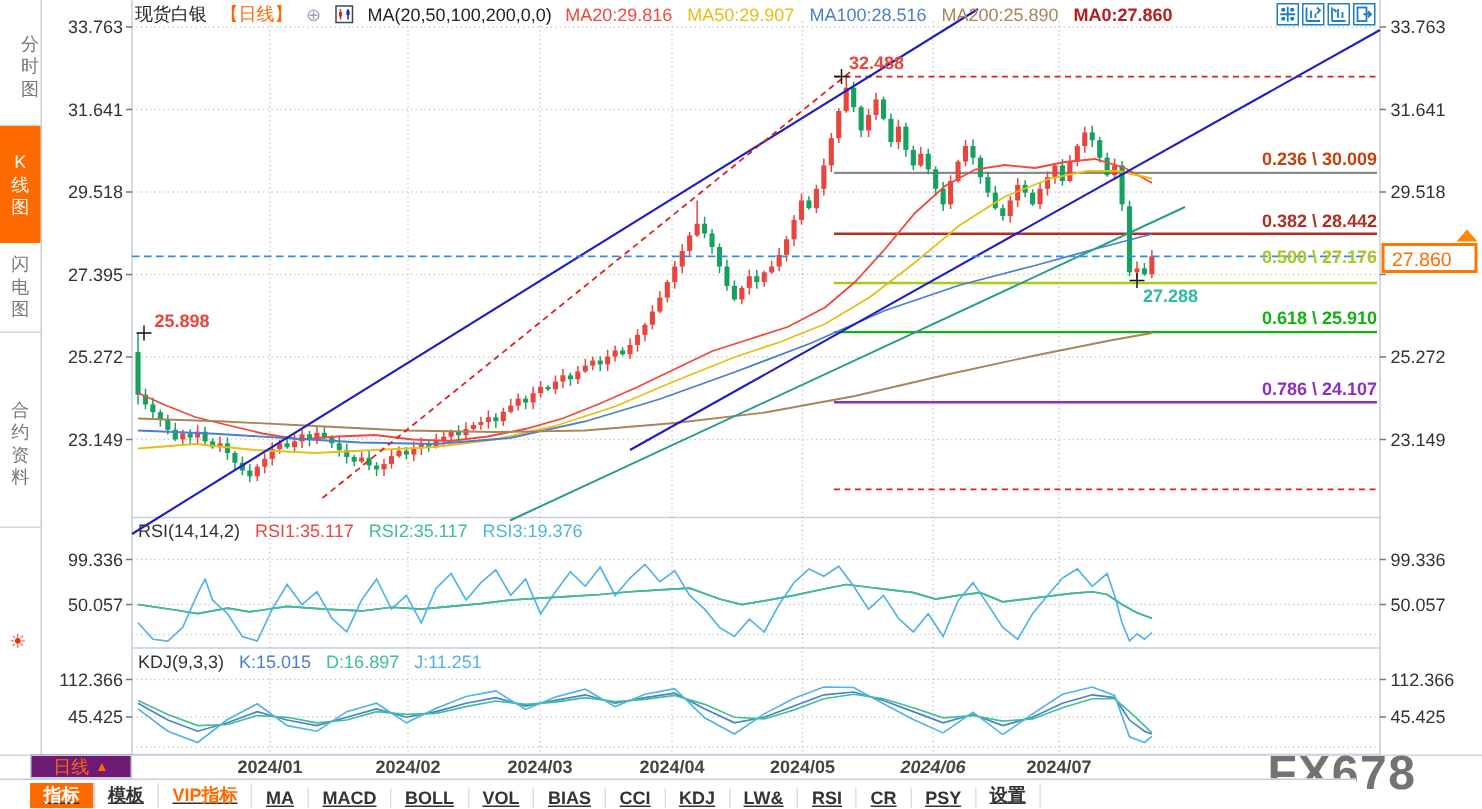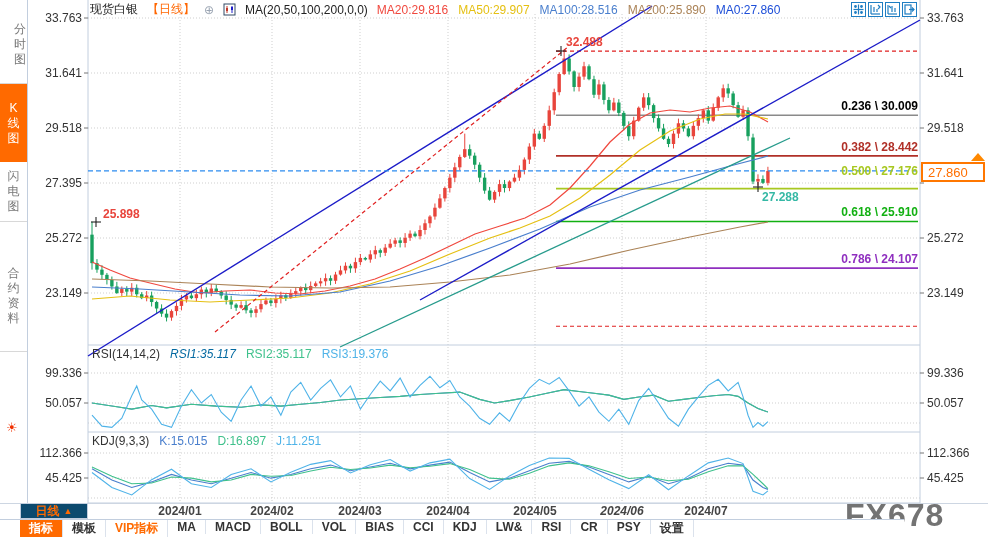--- a/index.html
+++ b/index.html
@@ -25,27 +25,27 @@
   .axis-lab{position:absolute;font-size:12px;color:#333;}
   .left-col{position:absolute;left:0;top:0;width:86px;height:518px;}
   .left-col .axis-lab{right:4px;}
   .right-col{position:absolute;left:924px;top:0;width:64px;height:518px;}
   .right-col .axis-lab{left:3px;}
   .fib-lab{position:absolute;font-weight:bold;font-size:12px;white-space:nowrap;z-index:4;}
   .anno{position:absolute;font-weight:bold;font-size:12px;white-space:nowrap;z-index:4;}
   .panel-head{position:absolute;display:flex;gap:10px;white-space:nowrap;z-index:5;}
   .month-lab{position:absolute;top:504px;transform:translateX(-50%);font-weight:bold;color:#444;z-index:3;text-align:right;}
   .watermark{position:absolute;left:845px;top:497px;font-size:32px;font-weight:bold;color:#737373;letter-spacing:1px;z-index:2;}
-  .period-box{position:absolute;left:20px;top:503px;width:68px;height:16px;border:1px solid #c2cede;background:#0c4a6e;display:flex;align-items:center;justify-content:center;gap:4px;color:#ff6a00;font-weight:bold;cursor:pointer;z-index:4;}
+  .period-box{position:absolute;left:20px;top:503px;width:68px;height:16px;border:1px solid #c2cede;background:#701a75;display:flex;align-items:center;justify-content:center;gap:4px;color:#ff6a00;font-weight:normal;cursor:pointer;z-index:4;}
   .period-box .arr{font-size:9px;}
   .hline503{position:absolute;left:0;top:503px;width:988px;height:0;border-top:1px solid #cdd6e2;z-index:1;}
   .price-tag{position:absolute;left:921px;top:162px;width:64px;height:20px;border:2px solid #ff7700;background:#fff;color:#ff6f00;display:flex;align-items:center;padding-left:5px;font-size:13px;z-index:7;}
   .tag-arrow{position:absolute;left:971px;top:153px;width:0;height:0;border-left:7px solid transparent;border-right:7px solid transparent;border-bottom:8px solid #ff8800;z-index:8;}
   
-  .toolbar{position:absolute;left:0;top:519px;width:904px;height:20px;background:#fff;border-top:1px solid #c2cede;display:flex;align-items:flex-start;padding-left:20px;z-index:5;}
+  .toolbar{position:absolute;left:0;top:519px;width:904px;height:20px;background:#fff;border-top:1px solid #c2cede;display:flex;align-items:flex-end;padding-left:20px;z-index:5;text-decoration:underline;}
   .tb-btn{display:flex;align-items:center;padding:0 9px;border-right:1px solid #dbe2ec;color:#333;font-weight:bold;cursor:pointer;white-space:nowrap;}
   .tb-btn.active{background:#ff6a00;color:#fff;}
   .tb-btn.vip{color:#ff6a00;}
 </style>
 </head>
 <body>
 
 <div class="app">
 
   <div class="sidebar" id="sidebar">
@@ -451,21 +451,21 @@
         <line x1="9" y1="3" x2="9" y2="10" stroke="#1c1cc8" stroke-width="1"></line>
         <rect x="8" y="4" width="2" height="3" fill="#1c1cc8"></rect>
       </svg>
     </span>
     <span class="ma-label">MA(20,50,100,200,0,0)</span>
     <span id="legend-mas" style="display:inline-flex;gap:10px;">
         <span class="leg" style="color: rgb(240, 72, 62);">MA20:29.816</span>
         <span class="leg" style="color: rgb(229, 192, 19);">MA50:29.907</span>
         <span class="leg" style="color: rgb(74, 127, 205);">MA100:28.516</span>
         <span class="leg" style="color: rgb(171, 131, 87);">MA200:25.890</span>
-        <span class="leg" style="color: #1d4ed8;">MA0:27.860</span>
+        <span class="leg" style="color: #b91c1c; font-weight: bold;">MA0:27.860</span>
       </span>
   </div>
 
   <div class="win-icons">
     <button class="wbtn">
       <svg width="11" height="11" viewBox="0 0 11 11">
           <g stroke="#1f7ec2" stroke-width="1.2" fill="none">
             <line x1="5.5" y1="0.5" x2="5.5" y2="10.5"></line>
             <line x1="0.5" y1="5.5" x2="10.5" y2="5.5"></line>
             <circle cx="2.5" cy="2.5" r="0.8" fill="#1f7ec2"></circle>
@@ -504,21 +504,21 @@
             <line x1="5" y1="5.5" x2="10" y2="5.5"></line>
             <path d="M8 3.5 L10 5.5 L8 7.5"></path>
           </g>
         </svg>
     </button>
   </div>
 
   <div class="panel-head" style="left:92px;top:347px;">
     <span>RSI(14,14,2)</span>
     <span id="rsi-legend" style="display:inline-flex;gap:10px;">
-        <span class="leg" style="color: #0369a1; font-style: italic;">RSI1:35.117</span>
+        <span class="leg" style="color: #ef4444;">RSI1:35.117</span>
         <span class="leg" style="color: rgb(63, 193, 140);">RSI2:35.117</span>
         <span class="leg" style="color: rgb(79, 179, 232);">RSI3:19.376</span>
       </span>
   </div>
   <div class="panel-head" style="left:92px;top:434px;">
     <span>KDJ(9,3,3)</span>
     <span id="kdj-legend" style="display:inline-flex;gap:10px;text-align:right;">
         <span class="leg" style="color: rgb(74, 127, 205);">K:15.015</span>
         <span class="leg" style="color: rgb(63, 193, 140);">D:16.897</span>
         <span class="leg" style="color: rgb(79, 179, 232);">J:11.251</span>
@@ -554,21 +554,21 @@
       <button class="tb-btn" style="border-width: 0px 1px 0px 0px; border-top-style: initial; border-right-style: solid; border-bottom-style: initial; border-left-style: initial; border-top-color: initial; border-right-color: rgb(219, 226, 236); border-bottom-color: initial; border-left-color: initial; border-image: initial; background: transparent; font: bold 12px &quot;Liberation Sans&quot;, &quot;DejaVu Sans&quot;, sans-serif;">BIAS</button>
       <button class="tb-btn" style="border-width: 0px 1px 0px 0px; border-top-style: initial; border-right-style: solid; border-bottom-style: initial; border-left-style: initial; border-top-color: initial; border-right-color: rgb(219, 226, 236); border-bottom-color: initial; border-left-color: initial; border-image: initial; background: transparent; font: bold 12px &quot;Liberation Sans&quot;, &quot;DejaVu Sans&quot;, sans-serif;">CCI</button>
       <button class="tb-btn" style="border-width: 0px 1px 0px 0px; border-top-style: initial; border-right-style: solid; border-bottom-style: initial; border-left-style: initial; border-top-color: initial; border-right-color: rgb(219, 226, 236); border-bottom-color: initial; border-left-color: initial; border-image: initial; background: transparent; font: bold 12px &quot;Liberation Sans&quot;, &quot;DejaVu Sans&quot;, sans-serif;">KDJ</button>
       <button class="tb-btn" style="border-width: 0px 1px 0px 0px; border-top-style: initial; border-right-style: solid; border-bottom-style: initial; border-left-style: initial; border-top-color: initial; border-right-color: rgb(219, 226, 236); border-bottom-color: initial; border-left-color: initial; border-image: initial; background: transparent; font: bold 12px &quot;Liberation Sans&quot;, &quot;DejaVu Sans&quot;, sans-serif;">LW&amp;</button>
       <button class="tb-btn" style="border-width: 0px 1px 0px 0px; border-top-style: initial; border-right-style: solid; border-bottom-style: initial; border-left-style: initial; border-top-color: initial; border-right-color: rgb(219, 226, 236); border-bottom-color: initial; border-left-color: initial; border-image: initial; background: transparent; font: bold 12px &quot;Liberation Sans&quot;, &quot;DejaVu Sans&quot;, sans-serif;">RSI</button>
       <button class="tb-btn" style="border-width: 0px 1px 0px 0px; border-top-style: initial; border-right-style: solid; border-bottom-style: initial; border-left-style: initial; border-top-color: initial; border-right-color: rgb(219, 226, 236); border-bottom-color: initial; border-left-color: initial; border-image: initial; background: transparent; font: bold 12px &quot;Liberation Sans&quot;, &quot;DejaVu Sans&quot;, sans-serif;">CR</button>
       <button class="tb-btn" style="border-width: 0px 1px 0px 0px; border-top-style: initial; border-right-style: solid; border-bottom-style: initial; border-left-style: initial; border-top-color: initial; border-right-color: rgb(219, 226, 236); border-bottom-color: initial; border-left-color: initial; border-image: initial; background: transparent; font: bold 12px &quot;Liberation Sans&quot;, &quot;DejaVu Sans&quot;, sans-serif;">PSY</button>
       <button class="tb-btn" style="border-width: 0px 1px 0px 0px; border-top-style: initial; border-right-style: solid; border-bottom-style: initial; border-left-style: initial; border-top-color: initial; border-right-color: rgb(219, 226, 236); border-bottom-color: initial; border-left-color: initial; border-image: initial; background: transparent; font: bold 12px &quot;Liberation Sans&quot;, &quot;DejaVu Sans&quot;, sans-serif;">设置</button>
     </div>
 
-<div class="fib-lab" style="right:70px;top:99.25487799999995px;color:#000000;">0.236 \ 30.009</div>
+<div class="fib-lab" style="right:70px;top:99.25487799999995px;color:#c2410c;">0.236 \ 30.009</div>
     <div class="fib-lab" style="right:70px;top:139.85114699999994px;color:#b03028;">0.382 \ 28.442</div>
     <div class="fib-lab" style="right:70px;top:164px;color:#a8c820;">0.500 \ 27.176</div>
     <div class="fib-lab" style="right:70px;top:205.44767099999996px;color:#12b012;">0.618 \ 25.910</div>
     <div class="fib-lab" style="right:70px;top:252.15799199999998px;color:#8f2fbf;">0.786 \ 24.107</div>
     <div class="anno" style="left:566px;top:35px;color:#e8453c;">32.488</div>
     <div class="anno" style="left:103px;top:207px;color:#e8453c;">25.898</div>
     <div class="anno" style="left:762px;top:190px;color:#35b8a5;">27.288</div>
     <div class="month-lab" style="left:180px;">2024/01</div>
     <div class="month-lab" style="left:272px;">2024/02</div>
     <div class="month-lab" style="left:360px;">2024/03</div>

